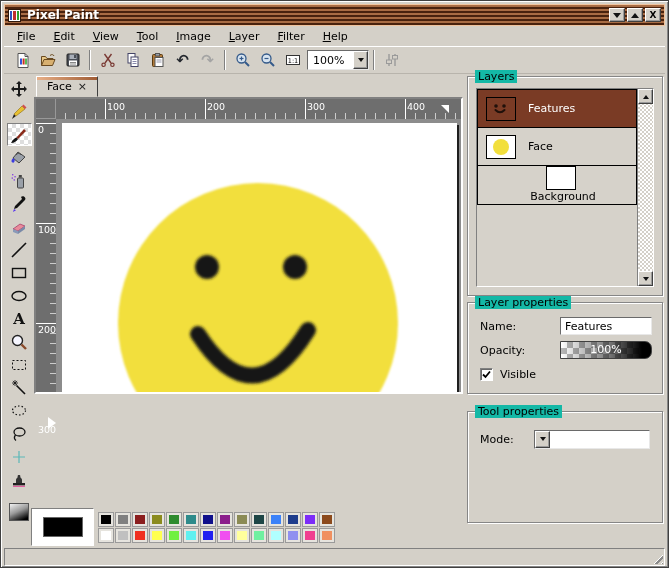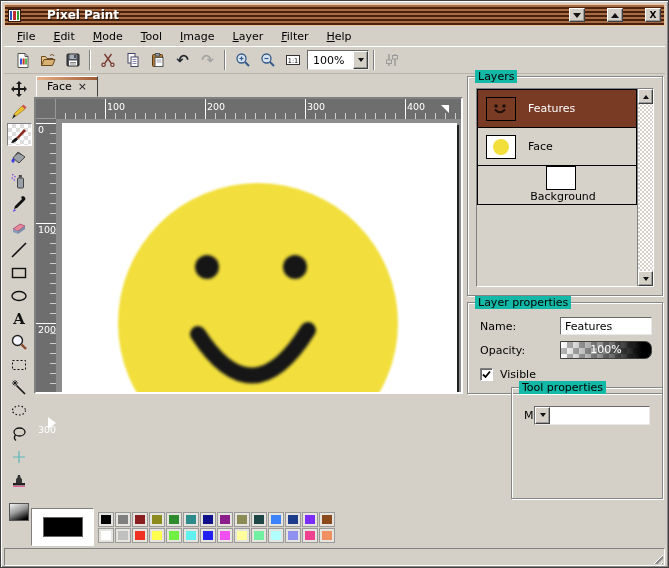--- a/index.html
+++ b/index.html
@@ -8,21 +8,21 @@
     position:relative;width:669px;height:568px;background:#d4d0c8;
     font-family:"DejaVu Sans",sans-serif;font-size:11px;color:#000;
     border:1px solid #404040;
     box-shadow:inset 1px 1px 0 #ffffff, inset -1px -1px 0 #868686;
     overflow:hidden;
   }
   
   .titlebar{
     position:absolute;left:3px;top:3px;right:3px;height:22px;
     background:repeating-linear-gradient(180deg,#a86c44 0 2px,#48220e 2px 4px);
-    border:1px solid #f0c49e;display:flex;align-items:center;padding:0 3px;gap:20px;
+    border:1px solid #f0c49e;display:flex;align-items:center;padding:0 3px;
   }
   .title-icon{width:13px;height:13px;background:#fff;border:1px solid #30180a;
     display:flex;gap:1px;padding:1px;}
   .title-icon i{flex:1;}
   .title-text{color:#fff;font-weight:bold;font-size:12px;margin-left:6px;flex:1;
     text-shadow:1px 1px 0 rgba(0,0,0,.55);}
   .winbtn{width:16px;height:14px;background:#d4d0c8;margin-left:2px;
     border:1px solid;border-color:#fff #404040 #404040 #fff;
     box-shadow:inset -1px -1px 0 #9a9a9a;
     display:flex;align-items:center;justify-content:center;font-size:9px;font-weight:bold;}
@@ -85,21 +85,21 @@
   .viewport{position:absolute;left:20px;top:20px;right:0;bottom:0;background:#8c8c8c;overflow:hidden;}
   .canvas{position:absolute;left:6px;top:4px;width:395px;height:367px;background:#fff;
     box-shadow:2px 2px 0 rgba(10,10,10,.85);}
   
   .rightpanel{position:absolute;left:466px;top:74px;width:196px;height:470px;}
   .group{position:absolute;left:0;right:0;border:1px solid #868686;
     box-shadow:inset 1px 1px 0 #fff,1px 1px 0 #fff;}
   .group-label{position:absolute;top:-7px;left:7px;background:#14b8a6;padding:0 3px;}
   .g-layers{top:1px;height:220px;}
   .g-lprops{top:227px;height:92px;}
-  .g-tprops{top:312px;height:112px;margin-left:44px;}
+  .g-tprops{top:336px;height:112px;}
   .layerlist{position:absolute;left:8px;top:11px;right:8px;bottom:8px;
     border:1px solid;border-color:#808080 #fff #fff #808080;background:#d6d2ca;display:flex;}
   .layer-rows{flex:1;border-right:1px solid #808080;}
   .rows-box{border:1px solid #000;}
   .layer-row{height:38px;display:flex;align-items:center;background:#d6d2ca;border-bottom:1px solid #000;}
   .layer-row:last-child{border-bottom:none;flex-direction:column;}
   .layer-row.selected{background:#7a3b25;color:#fff;}
   .thumb{width:30px;height:24px;border:1px solid #000;margin-left:8px;background:#fff;overflow:hidden;flex:none;}
   .thumb.transparent{background:transparent;}
   .layer-name{margin-left:12px;}
@@ -166,21 +166,21 @@
         <span class="tri-up"></span>
       </div>
     <div class="winbtn">
         <span>X</span>
       </div>
   </div>
 
   <div class="menubar">
     <span class="menu-item">File</span>
     <span class="menu-item">Edit</span>
-    <span class="menu-item">Mode</span>
+    <span class="menu-item">View</span>
     <span class="menu-item">Tool</span>
     <span class="menu-item">Image</span>
     <span class="menu-item">Layer</span>
     <span class="menu-item">Filter</span>
     <span class="menu-item">Help</span>
   </div>
 
   <div class="toolbarrow">
     <div class="tbtn">
       <svg width="16" height="16">

